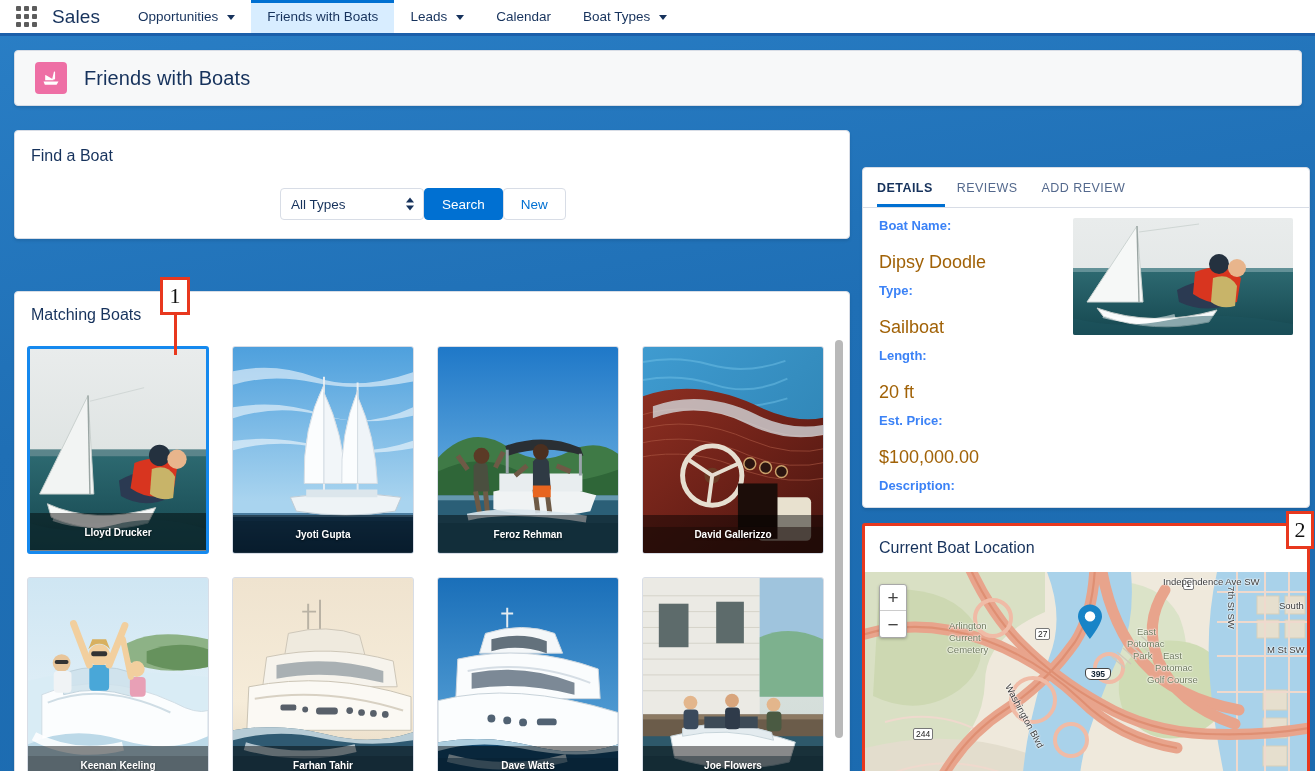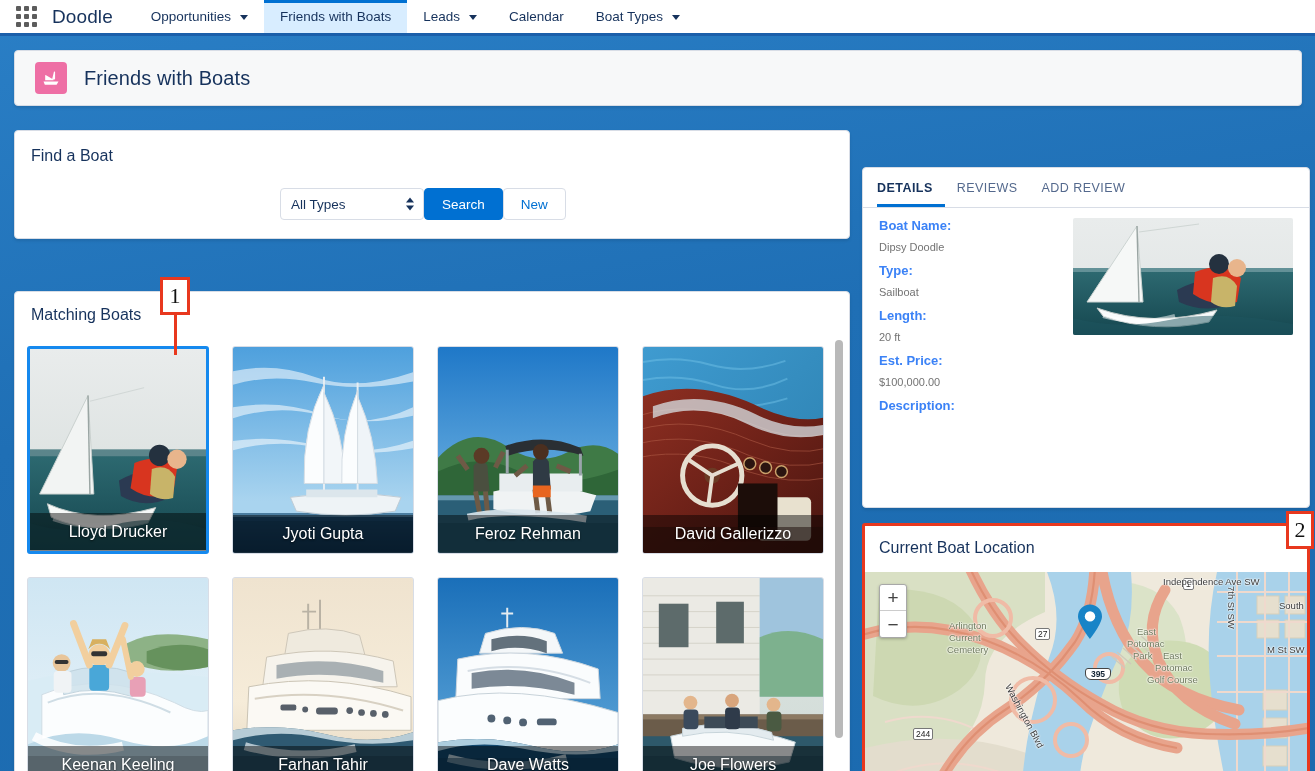--- a/index.html
+++ b/index.html
@@ -151,21 +151,21 @@
   .tile {
     position: relative; width: 182px; height: 208px;
     border: 1px solid #d8dde6; border-radius: 3px; overflow: hidden;
     background: #e9eef3; cursor: pointer;
   }
   .tile.selected { border: 3px solid #1589ee; }
   .tile .photo { position: absolute; inset: 0; }
   .tile .cap {
     position: absolute; left: 0; right: 0; bottom: 0; height: 38px;
     background: rgba(0,0,0,.45);
-    color: #fff; font-size: 16px; font-weight: normal;
+    color: #fff; font-size: 10px; font-weight: bold;
     display: flex; align-items: center; justify-content: center;
     text-shadow: 0 1px 2px rgba(0,0,0,.6);
   }
   
   #tile-scrollbar {
     position: absolute; right: 3px; top: 46px; bottom: 6px; width: 14px;
     background: #fff; z-index: 4;
   }
   #tile-scrollbar .thumb {
     position: absolute; left: 3px; top: 2px; width: 8px; height: 398px;
@@ -195,21 +195,21 @@
   .anchor-ic { width: 24px; height: 26px; flex: none; }
   .details-head .bname {
     font-size: 16px; color: #16325c; margin-left: 12px; flex: 1;
   }
   .details-body { display: flex; padding: 10px 16px 0 16px; }
   .fields { width: 212px; }
   .fields .flabel {
     font-size: 13px; color: #3b82f6; font-weight: bold; margin-top: 10px;
   }
   .fields .flabel:first-child { margin-top: 0; }
-  .fields .fvalue { font-size: 11px; color: #737373; margin-top: 8px; }
+  .fields .fvalue { font-size: 18px; color: #a16207; margin-top: 19px; }
   .detail-photo {
     width: 220px; height: 117px; border-radius: 2px; overflow: hidden;
     margin-left: 6px; flex: none;
   }
 
   
   #map-card {
     position: absolute; left: 862px; top: 484px; width: 448px; height: 284px;
     background: #fff; border: 3px solid #e8381e; border-radius: 3px;
     overflow: hidden;
@@ -281,21 +281,21 @@
         <i></i>
         <i></i>
         <i></i>
         <i></i>
         <i></i>
         <i></i>
         <i></i>
         <i></i>
     </span>
   </div>
-  <div class="appname">Doodle</div>
+  <div class="appname">Sales</div>
   <div class="navitems">
     <div class="navitem">
       <span>Opportunities</span>
       <span class="caret"></span>
     </div>
     <div class="navitem active">
       <span>Friends with Boats</span>
     </div>
     <div class="navitem">
       <span>Leads</span>

